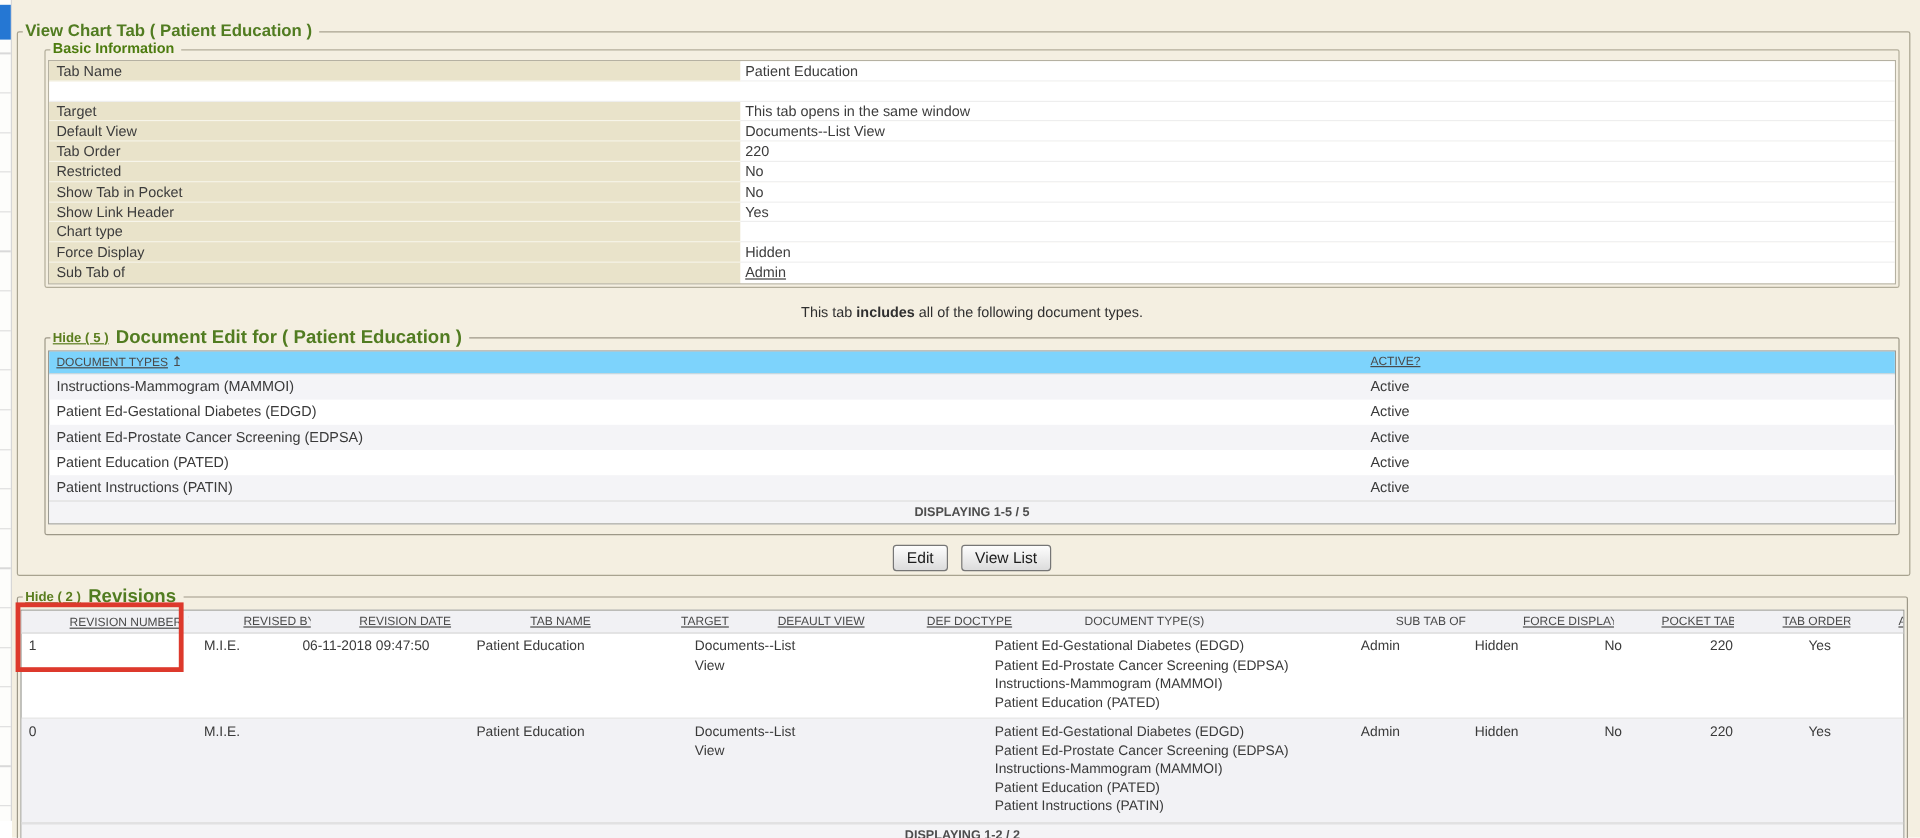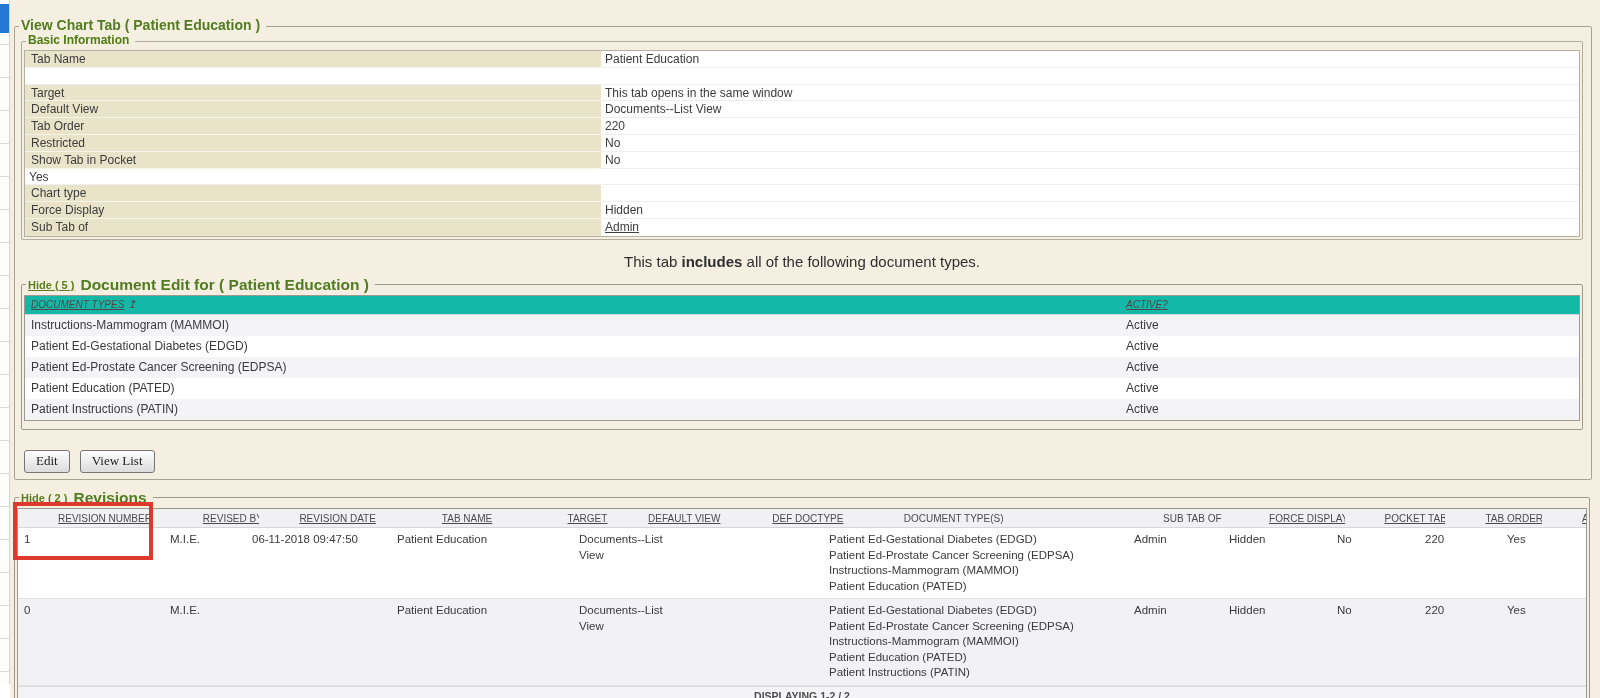--- a/index.html
+++ b/index.html
@@ -14,57 +14,57 @@
   .left-strip .sel { position:absolute; left:0; top:4px; width:9px; height:29px; background:#2577d3; }
 
   
   .content { position:absolute; left:10px; top:0; width:1590px; height:698px;
     background:#f4efe1; padding:13px 8px 0 4px; }
 
   
   .fs { border:1px solid #a8a390; border-radius:2px; position:relative; background:transparent; }
   .legend { position:absolute; top:-9px; left:4px; background:#f4efe1; padding:0 6px 0 2px;
     display:flex; align-items:center; white-space:nowrap; }
-  .fs-outer { margin-top:13px; height:454px; padding:4px 8px 8px 6px; }
+  .fs-outer { margin-top:13px; height:454px; padding:4px 8px 8px 22px; }
   .fs-outer > .legend { top:-10px; }
   .title-green { color:#517c21; font-weight:bold; font-size:14px; }
   .legend-small { color:#4d7c0f; font-weight:bold; font-size:12px; }
   .section-title { color:#517c21; font-weight:bold; font-size:15.5px; margin-left:6px; }
   .hide-link { color:#5a7d1e; font-size:11px; font-weight:bold; text-decoration:underline; cursor:pointer; }
 
   .fs-basic { margin-top:10px; border-color:#b2ad9a; padding:8px 2px 2px 2px; }
   .info-table { border:1px solid #b5b1a2; }
   .info-row { display:flex; height:16.8px; font-size:12px; color:#3c3c3c; }
   .info-label { width:576px; background:#e9e3ca; border-bottom:1px solid #f7f5ea;
     padding:1px 0 0 6px; overflow:hidden; }
   .info-value { flex:1; background:#ffffff; border-bottom:1px solid #eeeeee; padding:1px 0 0 4px; }
   .info-row:last-child .info-label { border-bottom:none; }
   .info-row:last-child .info-value { border-bottom:none; }
   .cell-link { color:#3f3f3f; text-decoration:underline; cursor:pointer; }
 
-  .note { text-align:center; font-size:15px; color:#2f2f2f; margin:13px 0 10px 0; }
+  .note { text-align:center; font-size:12px; color:#2f2f2f; margin:13px 0 10px 0; }
 
   .fs-docs { margin-top:14px; border-color:#9d9888; padding:10px 2px 8px 2px; }
   .fs-revs { border-color:#9d9888; padding:10px 2px 8px 2px; margin:0 2px 0 0; }
 
   .tbl { border:1px solid #9a9a93; background:#ffffff; }
-  .t-head { display:flex; background:#14b8a6; height:19px; align-items:center;
-    font-size:10px; color:#4a4a4a; border-bottom:1px solid #d7d7d7;font-style:italic; }
+  .t-head { display:flex; background:#7dd3fc; height:19px; align-items:center;
+    font-size:10px; color:#4a4a4a; border-bottom:1px solid #d7d7d7; }
   .hdr { text-transform:uppercase; white-space:nowrap; overflow:hidden; }
   .hdr-link { text-decoration:underline; cursor:pointer; }
   .sort-ic { text-decoration:none; display:inline-block; margin-left:3px; font-size:11px; color:#4a4a4a; }
 
   .d-row { display:flex; height:21px; align-items:center; font-size:12px; color:#3a3a3a; }
   .d-row:nth-child(even) { background:#f4f4f7; }
   .d-col1 { width:1095px; padding-left:6px; }
   .d-col2 { flex:1; padding-left:6px; }
   .t-foot { height:19px; background:#f4f4f6; border-top:1px solid #dddddd; text-align:center;
     font-size:10.5px; color:#4d4d4d; font-weight:bold; padding-top:3px; }
 
-  .btn-row { text-align:left; margin-top:20px;font-family:Liberation Serif, serif; }
+  .btn-row { text-align:center; margin-top:8px; }
   .btn { display:inline-block; font-size:13px; color:#1c1c1c; background:linear-gradient(#fdfdfd,#dcdcdc);
     border:1px solid #767676; border-radius:3px; padding:2px 11px 3px 11px; margin:0 3px; cursor:pointer; }
 
   
   .rv-wrap { position:relative; }
   .rv-head { display:flex; background:#f1f1f4; height:19px; align-items:center;
     font-size:10px; color:#4a4a4a; border-bottom:1px solid #d7d7d7; }
   .rv-row { display:flex; font-size:11.5px; color:#3a3a3a; align-items:flex-start; }
   .rv-row.alt { background:#f2f2f5; }
   .rv-row > div { padding:4px 4px 4px 6px; line-height:15.5px; }
@@ -119,20 +119,21 @@
           </div>
         <div class="info-row">
             <div class="info-label">Restricted</div>
             <div class="info-value">No</div>
           </div>
         <div class="info-row">
             <div class="info-label">Show Tab in Pocket</div>
             <div class="info-value">No</div>
           </div>
         <div class="info-row">
+            <div class="info-label">Show Link Header</div>
             <div class="info-value">Yes</div>
           </div>
         <div class="info-row">
             <div class="info-label">Chart type</div>
             <div class="info-value"></div>
           </div>
         <div class="info-row">
             <div class="info-label">Force Display</div>
             <div class="info-value">Hidden</div>
           </div>
@@ -168,20 +169,21 @@
             <div class="d-col2">Active</div>
           </div>
         <div class="d-row">
             <div class="d-col1">Patient Education (PATED)</div>
             <div class="d-col2">Active</div>
           </div>
         <div class="d-row">
             <div class="d-col1">Patient Instructions (PATIN)</div>
             <div class="d-col2">Active</div>
           </div>
+        <div class="t-foot">DISPLAYING 1-5 / 5</div>
       </div>
     </div>
 
     <div class="btn-row">
       <span class="btn">Edit</span>
       <span class="btn">View List</span>
     </div>
   </div>
 
   <div class="fs fs-revs" style="margin-top:17px;">

